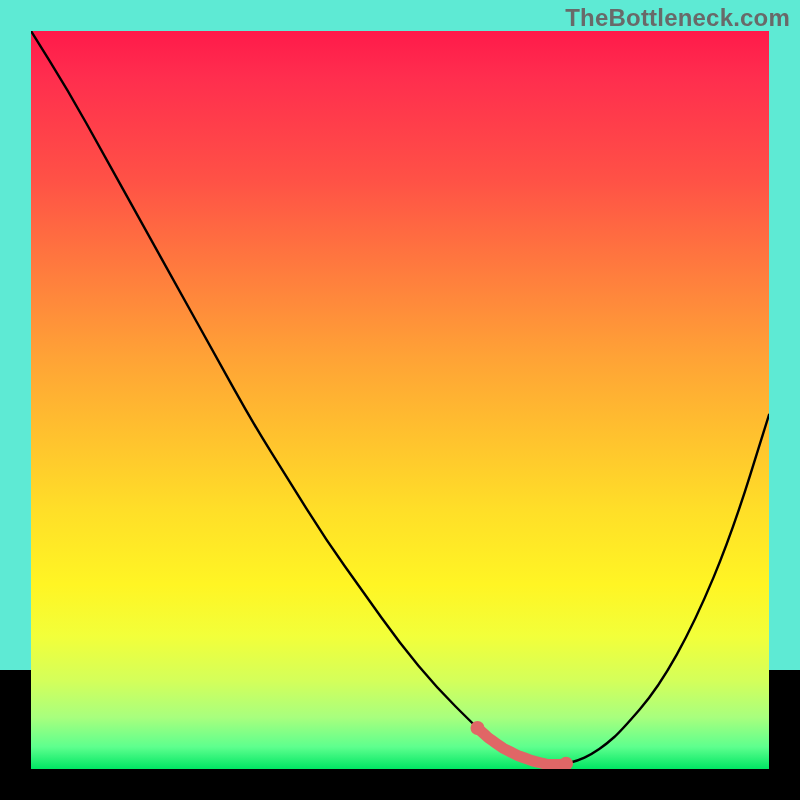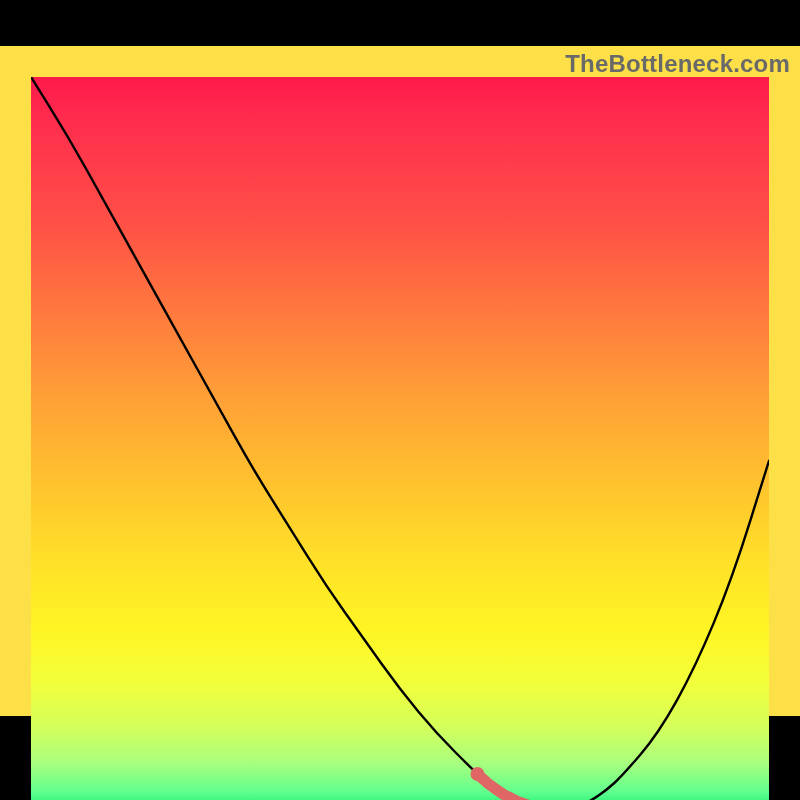--- a/index.html
+++ b/index.html
@@ -1,17 +1,17 @@
 <!DOCTYPE html>
 <html><head>
 <meta charset="utf-8">
 <style>
   * { margin: 0; padding: 0; box-sizing: border-box; }
   html, body { width: 800px; height: 800px; background: #000; overflow: hidden; }
-  .container { position: relative; width: 800px; height: 670px; background: #fde047; margin-top: 46px; }
+  .container { position: relative; width: 800px; height: 670px; background: #5eead4; }
   .watermark {
     position: absolute;
     top: 4px;
     right: 10px;
     font-family: Arial, Helvetica, sans-serif;
     font-size: 24px;
     font-weight: 600;
     color: #696969;
     letter-spacing: 0.2px;
     z-index: 10;

